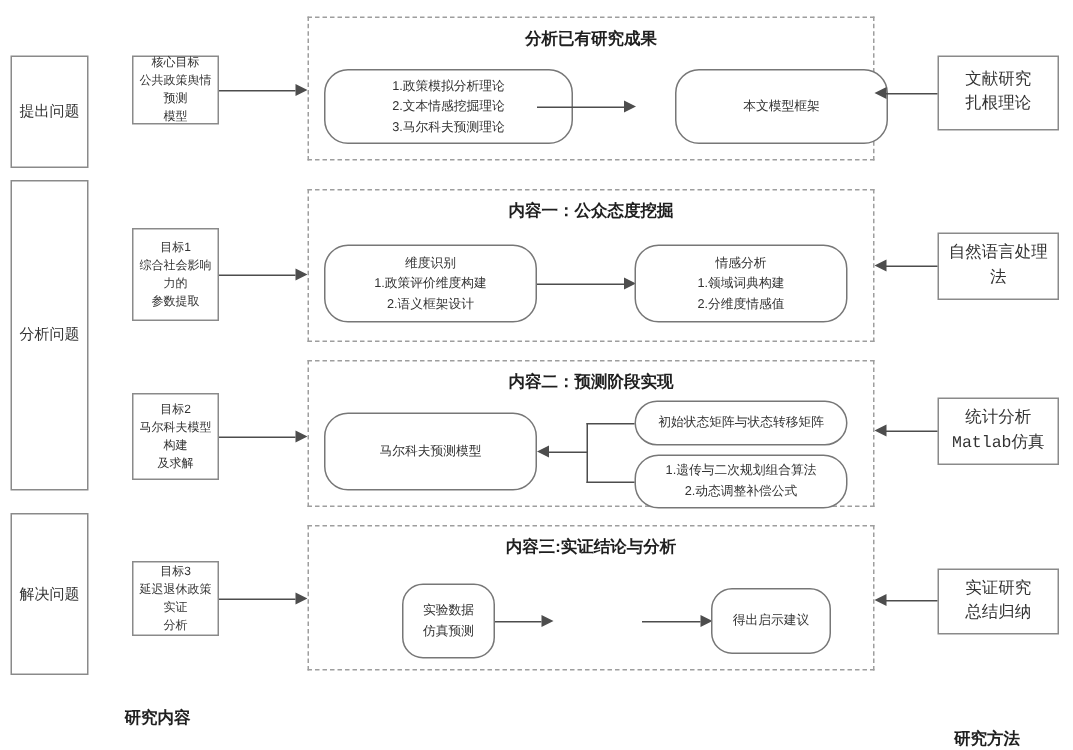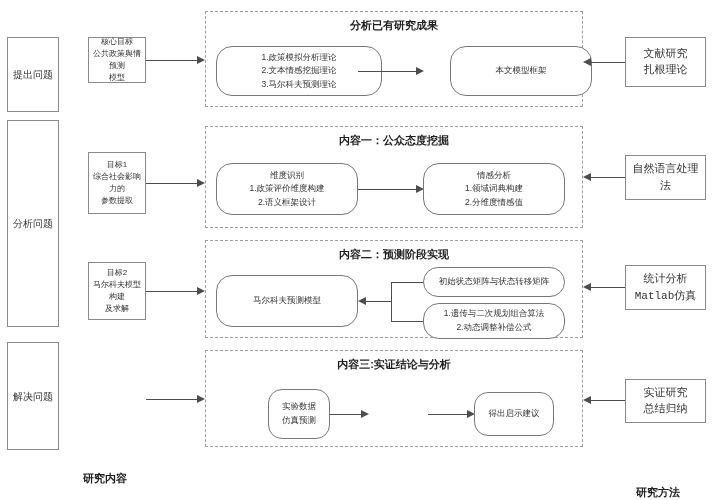--- a/index.html
+++ b/index.html
@@ -61,20 +61,23 @@
 
   <div class="box goal" style="left:88px;top:37px;height:46px;">核心目标
 公共政策舆情预测
 模型</div>
   <div class="box goal" style="left:88px;top:152px;height:62px;">目标1
 综合社会影响力的
 参数提取</div>
   <div class="box goal" style="left:88px;top:262px;height:58px;">目标2
 马尔科夫模型构建
 及求解</div>
+  <div class="box goal" style="left:88px;top:374px;height:50px;">目标3
+延迟退休政策实证
+分析</div>
 
   <div class="hline" style="left:146px;top:60px;width:51px;"></div>
   <div class="arr-r" style="left:197px;top:56px;"></div>
   <div class="hline" style="left:146px;top:183px;width:51px;"></div>
   <div class="arr-r" style="left:197px;top:179px;"></div>
   <div class="hline" style="left:146px;top:291px;width:51px;"></div>
   <div class="arr-r" style="left:197px;top:287px;"></div>
   <div class="hline" style="left:146px;top:399px;width:51px;"></div>
   <div class="arr-r" style="left:197px;top:395px;"></div>
 

